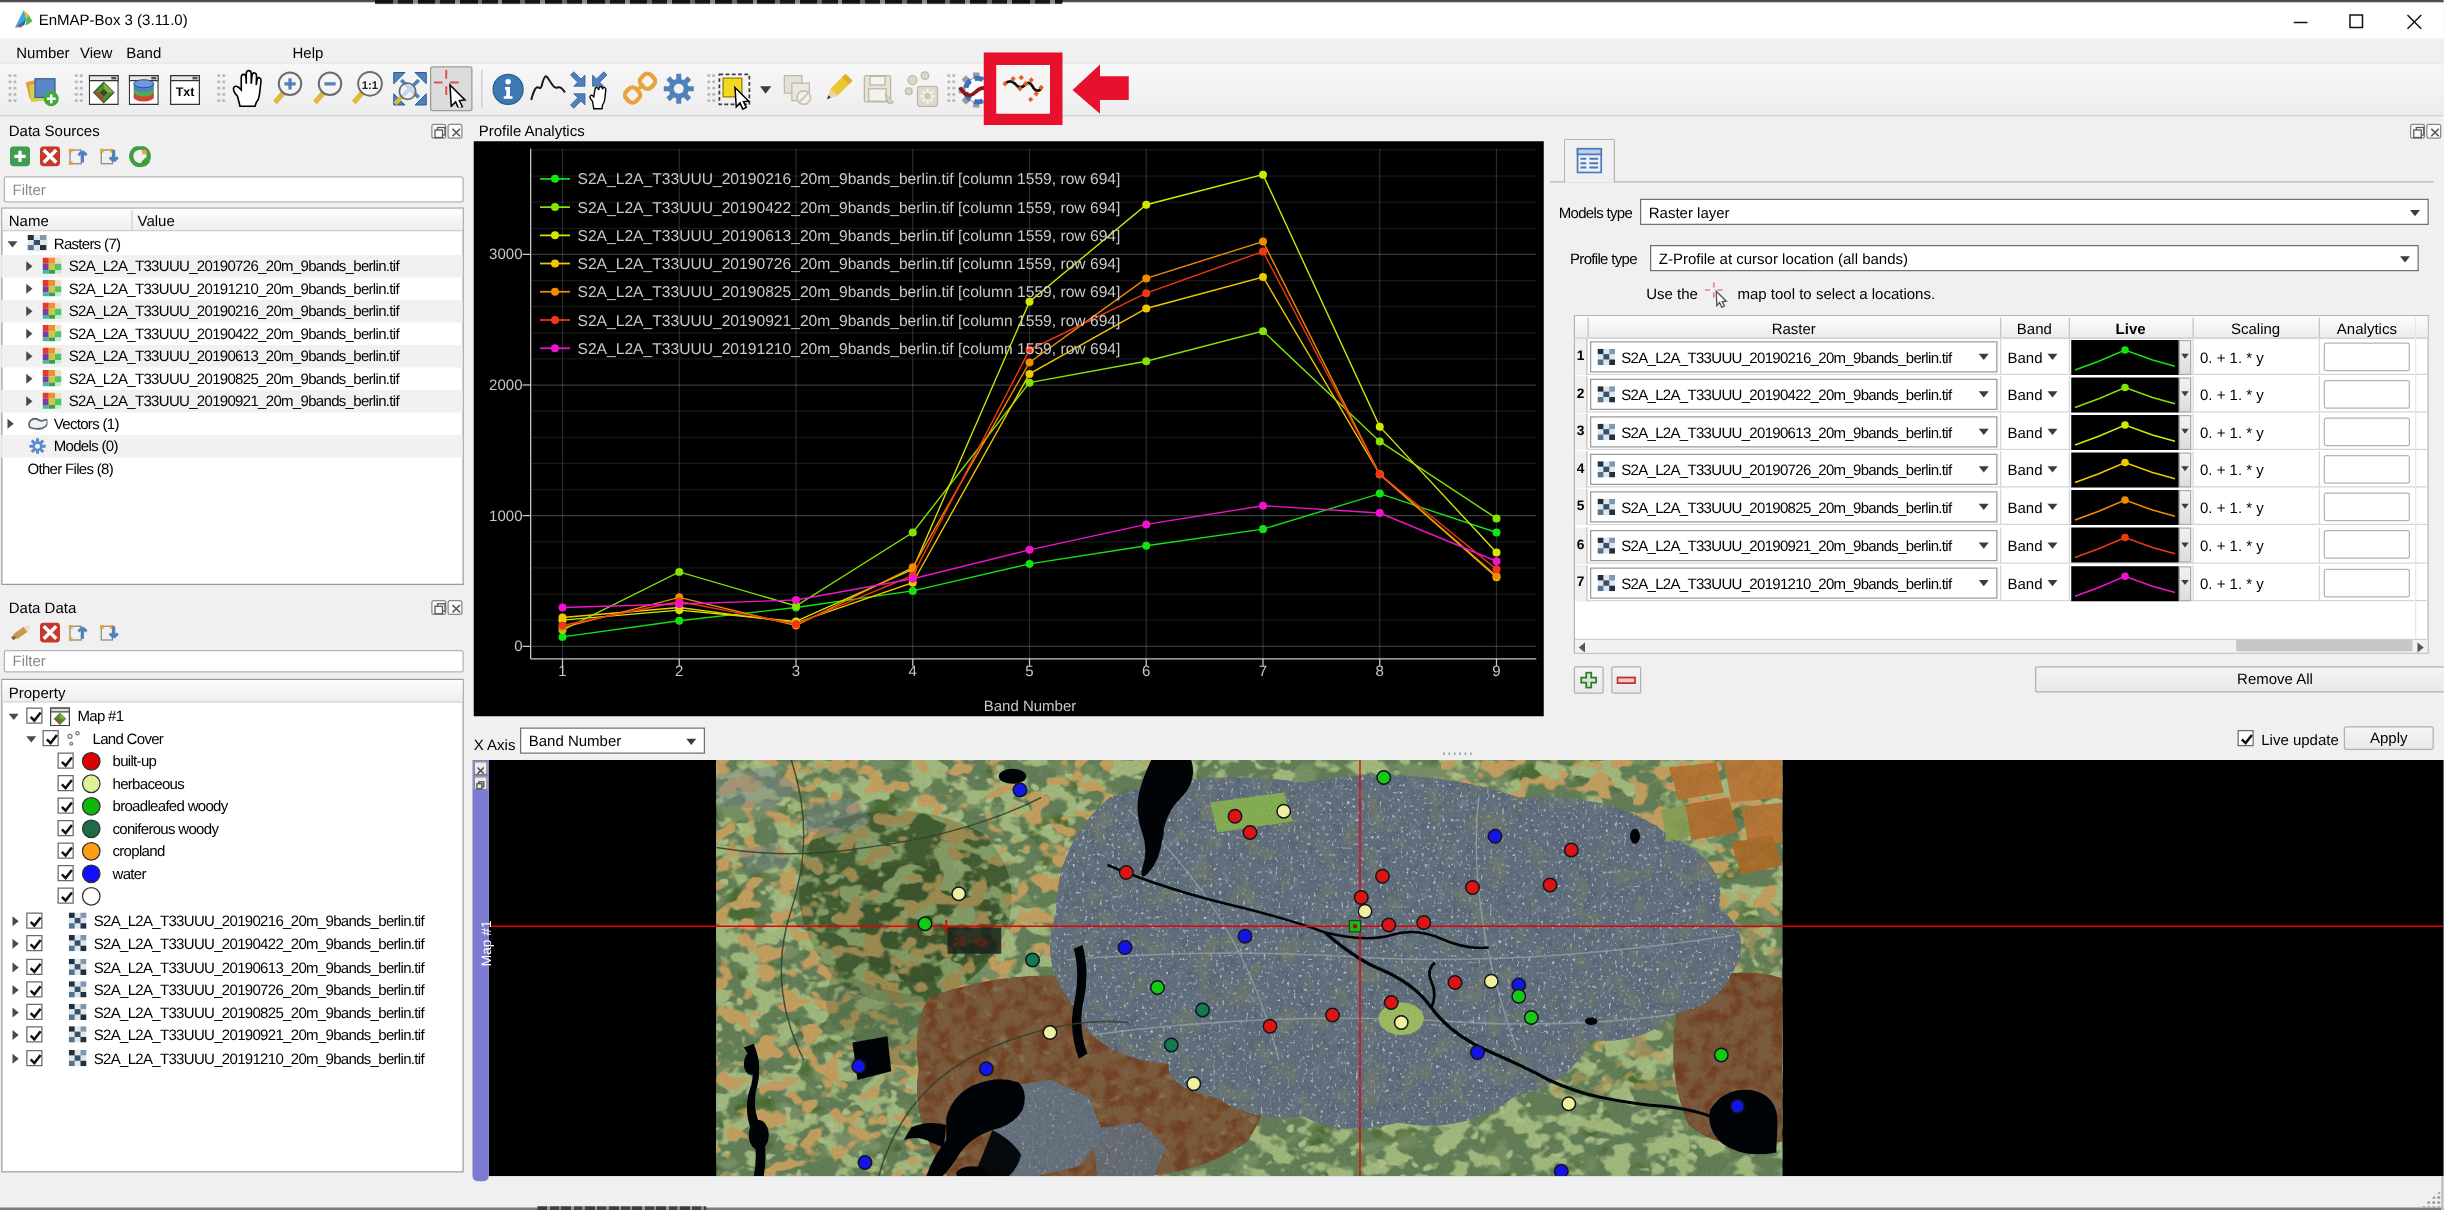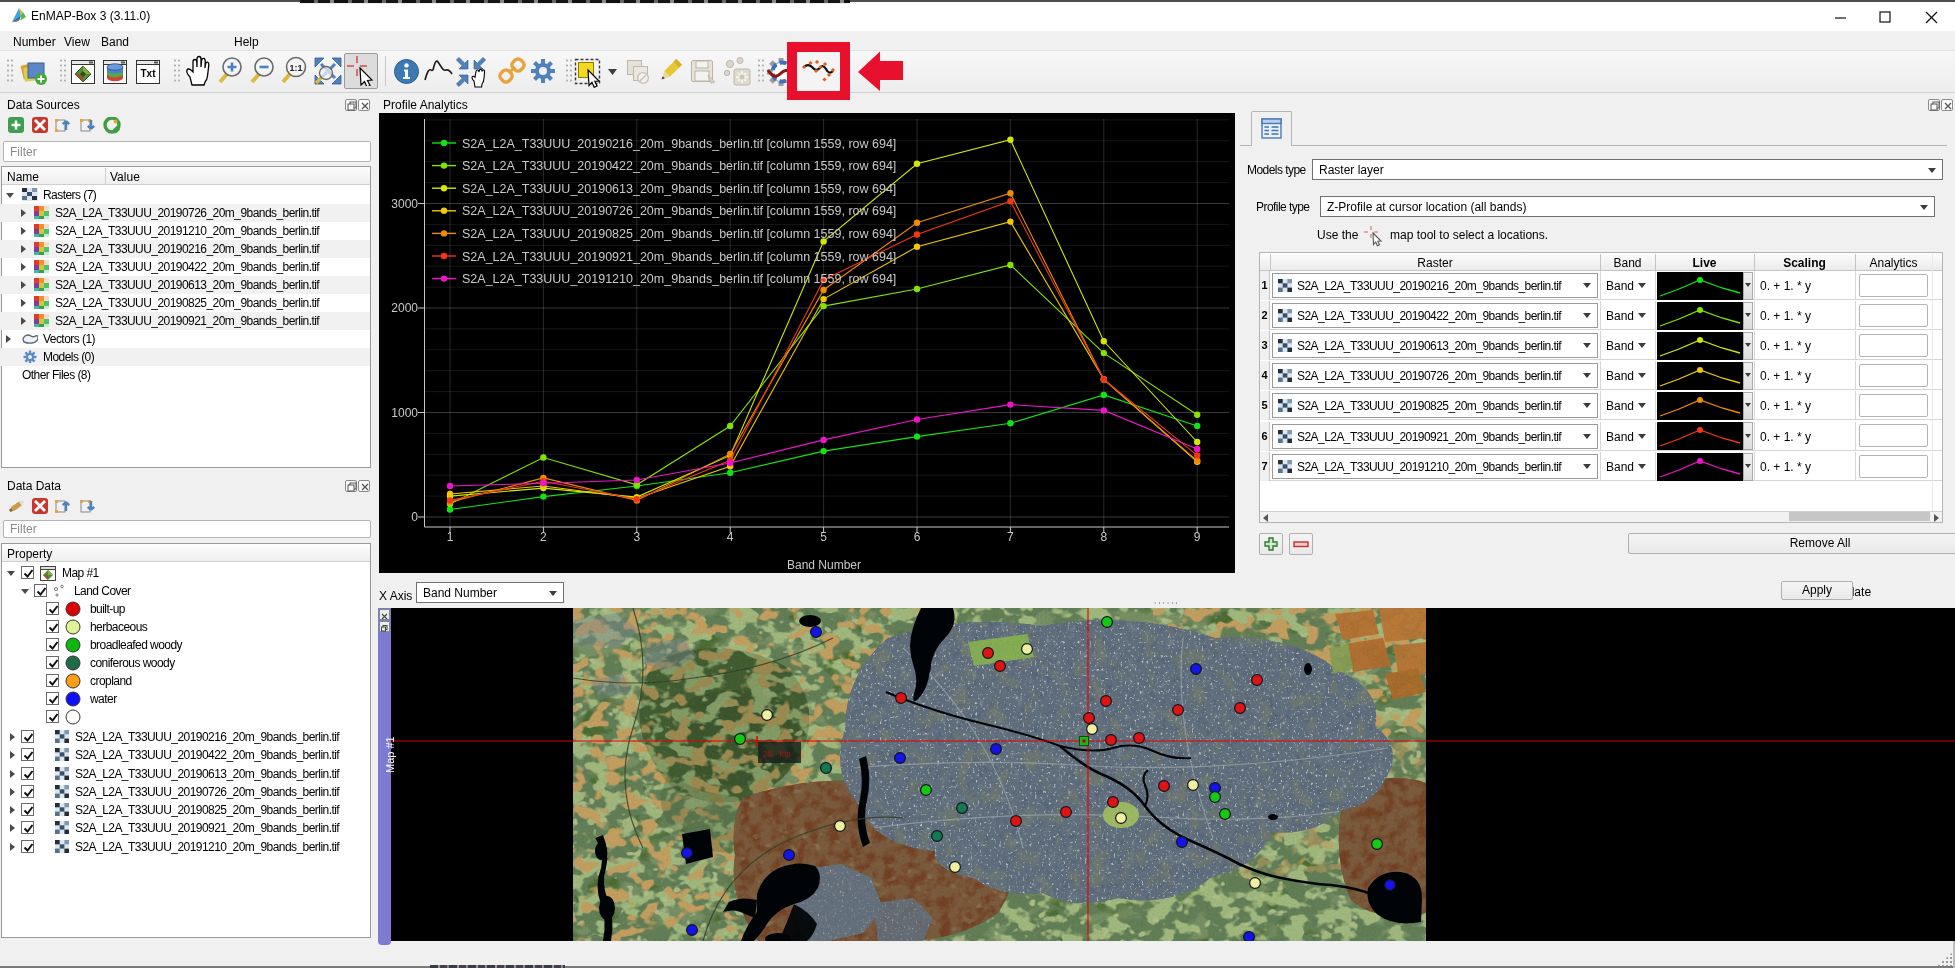--- a/index.html
+++ b/index.html
@@ -916,21 +916,21 @@
 </svg>
 <div class="abs ti" style="left:1390px;top:228px">map tool to select a locations.</div>
 <div class="abs" style="left:1259px;top:252px;width:684px;height:271px;background:#fff;border:1px solid #b4b4b4"></div>
 <div class="abs" style="left:1260px;top:253px;width:682px;height:18px;background:linear-gradient(#fdfdfd,#ebebeb);border-bottom:1px solid #c4c4c4"></div>
 <div class="abs ti" style="left:1270px;top:256px;width:330px;text-align:center;font-weight:normal">Raster</div>
 <div class="abs" style="left:1270px;top:254px;width:1px;height:16px;background:#c4c4c4"></div>
 <div class="abs ti" style="left:1600px;top:256px;width:55px;text-align:center;font-weight:normal">Band</div>
 <div class="abs" style="left:1600px;top:254px;width:1px;height:16px;background:#c4c4c4"></div>
 <div class="abs ti" style="left:1655px;top:256px;width:99px;text-align:center;font-weight:bold">Live</div>
 <div class="abs" style="left:1655px;top:254px;width:1px;height:16px;background:#c4c4c4"></div>
-<div class="abs ti" style="left:1754px;top:256px;width:101px;text-align:center;font-weight:bold">Scaling</div>
+<div class="abs ti" style="left:1754px;top:256px;width:101px;text-align:center;font-weight:normal">Scaling</div>
 <div class="abs" style="left:1754px;top:254px;width:1px;height:16px;background:#c4c4c4"></div>
 <div class="abs ti" style="left:1855px;top:256px;width:77px;text-align:center;font-weight:normal">Analytics</div>
 <div class="abs" style="left:1855px;top:254px;width:1px;height:16px;background:#c4c4c4"></div>
 <div class="abs" style="left:1260px;top:271px;width:682px;height:29px;border-bottom:1px solid #d6d6d6"></div>
 <div class="abs ti" style="left:1260px;top:271px;width:10px;height:29px;background:#f0f0f0;border-right:1px solid #c4c4c4;text-align:center;line-height:29px;font-weight:bold;font-size:11px">1</div>
 <div class="abs" style="left:1272px;top:273px;width:326px;height:25px;background:#fff;border:1px solid #9a9a9a"></div>
 <svg class="abs" style="left:1278px;top:279px" width="14" height="13">
     <rect width="14" height="13" fill="#dfe7ee"></rect>
     <rect x="0" y="0" width="4.7" height="4.3" fill="#23303c"></rect>
     <rect x="4.7" y="4.3" width="4.7" height="4.3" fill="#35506b"></rect>
@@ -1131,21 +1131,21 @@
     <rect x="1" y="5" width="14" height="4.5" fill="#f5c8c8" stroke="#c03030" stroke-width="1.4"></rect>
   </svg>
 <div class="btn ti" style="left:1628px;top:533px;width:384px;height:21px;line-height:19px">Remove All</div>
 
 <div class="chk" style="left:1790px;top:584px">
     <svg width="13" height="13">
       <path d="M2.5,6.5 L5.5,9.5 L10.5,3" fill="none" stroke="#111" stroke-width="2"></path>
     </svg>
   </div>
 <div class="abs ti" style="left:1809px;top:585px">Live update</div>
-<div class="btn ti" style="left:1781px;top:581px;width:72px;height:19px;line-height:17px">Apply</div>
+<div class="btn ti" style="left:1875px;top:581px;width:72px;height:19px;line-height:17px">Apply</div>
 
 <div class="abs" style="left:1153px;top:601px;width:26px;height:4px;background-image:radial-gradient(circle,#9a9a9a 0.8px,transparent 1px);background-size:4.3px 4px"></div>
 
 <div class="abs" style="left:391px;top:608px;width:1564px;height:333px;background:#000"></div>
 <div style="position:absolute;left:573px;top:608px;width:853px;height:333px;overflow:hidden"><svg width="853" height="333">
       <defs>
 <filter id="fDark" x="0" y="0" width="100%" height="100%">
  <feTurbulence type="fractalNoise" baseFrequency="0.028 0.038" numOctaves="4" seed="31"></feTurbulence>
  <feColorMatrix type="matrix" values="0 0 0 0 0.19  0 0 0 0 0.33  0 0 0 0 0.16  0 0 10 0 -3.6"></feColorMatrix>
 </filter>

